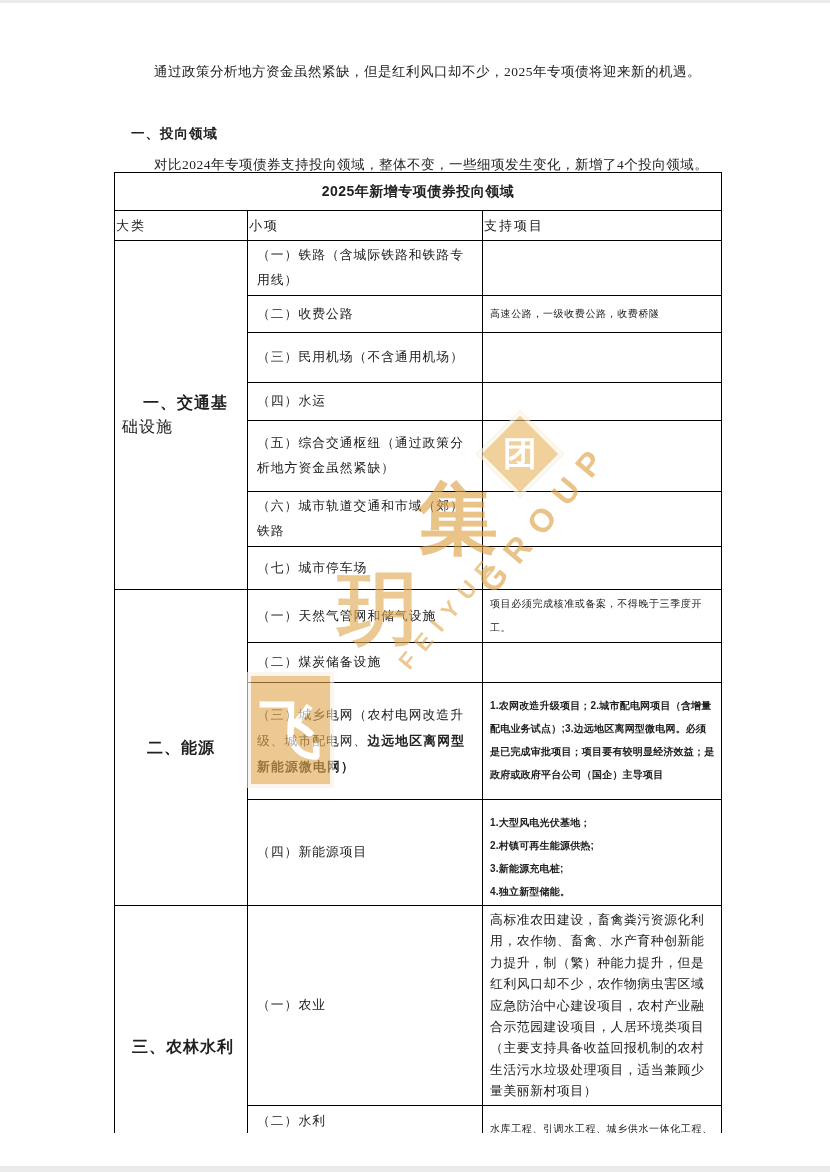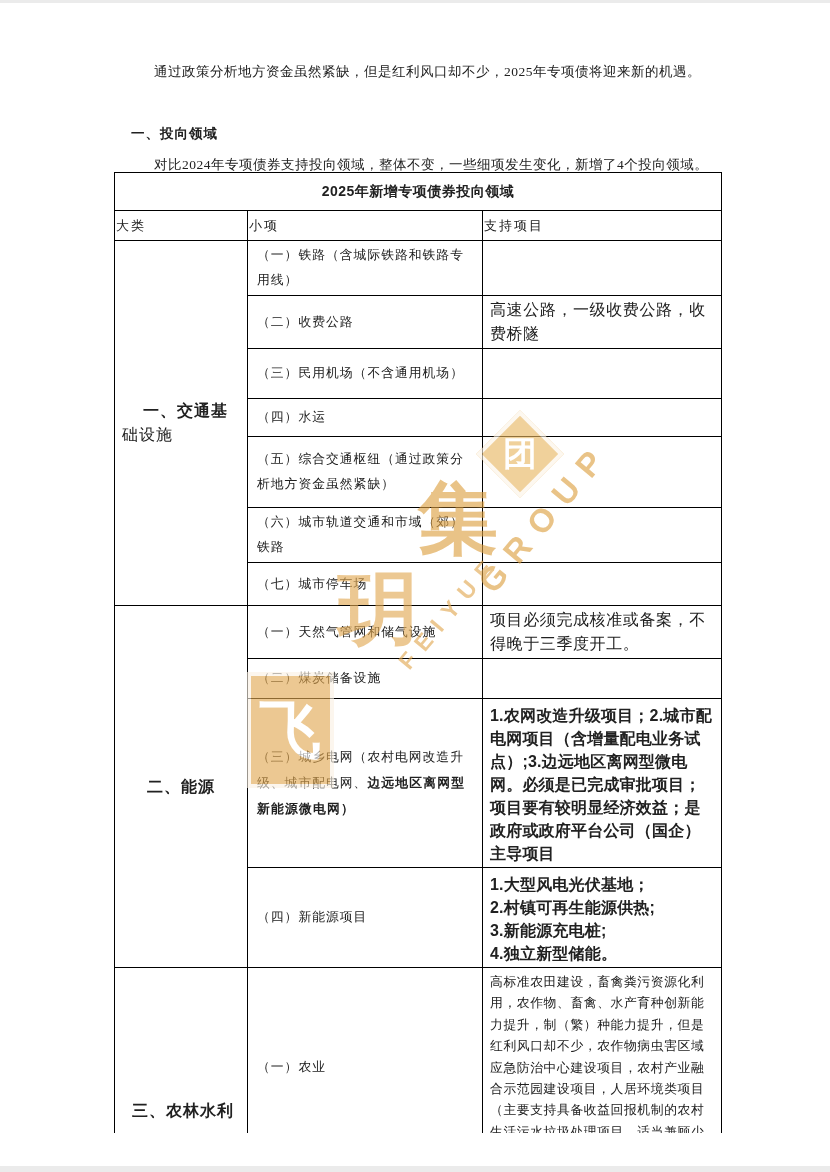--- a/index.html
+++ b/index.html
@@ -32,24 +32,24 @@
   }
   td.t-head{font-size:13px;text-align:left;letter-spacing:2px;}
 
   td.cat{font-size:16px;font-weight:bold;line-height:24px;padding:0 4px;letter-spacing:1px;}
   .cat-l1{padding-left:24px;font-weight:bold;}
   .cat-l2{padding-left:3px;font-weight:normal;}
   td.cat-energy{text-align:center;}
   td.cat-agri{vertical-align:top;padding-top:8px;padding-left:17px;text-align:left;}
 
   td.item{font-size:12.8px;line-height:25px;padding:2px 6px 2px 9px;letter-spacing:1px;}
-  td.supp{font-size:16px;line-height:24px;padding:2px 6px 2px 7px;letter-spacing:0.6px;}
+  td.supp{font-size:10px;line-height:24px;padding:2px 6px 2px 7px;letter-spacing:0.6px;}
   td.supp.hei{font-family:"Liberation Sans","DejaVu Sans",sans-serif;
     font-weight:600;line-height:23px;letter-spacing:0.2px;}
-  td.supp.vtop{vertical-align:top;padding-top:5px;}
+  td.supp.vtop{vertical-align:top;padding-top:11px;}
   td.supp-agri{font-size:12.8px;line-height:21.4px;vertical-align:top;padding:4px 6px 2px 7px;letter-spacing:0.6px;}
   .item-bold{font-weight:bold;font-family:"Liberation Sans","DejaVu Sans",sans-serif;letter-spacing:1.2px;}
 
   
   .watermark{position:absolute;left:0;top:0;width:830px;height:1172px;z-index:5;
     pointer-events:none;opacity:0.62;}
   .wm-seal{position:absolute;left:247px;top:672px;width:87px;height:116px;
     background:#e2a850;box-shadow:inset 0 0 0 4px rgba(255,255,255,0.85);
     display:flex;align-items:center;justify-content:center;
     font-family:"Liberation Sans","DejaVu Sans",sans-serif;

